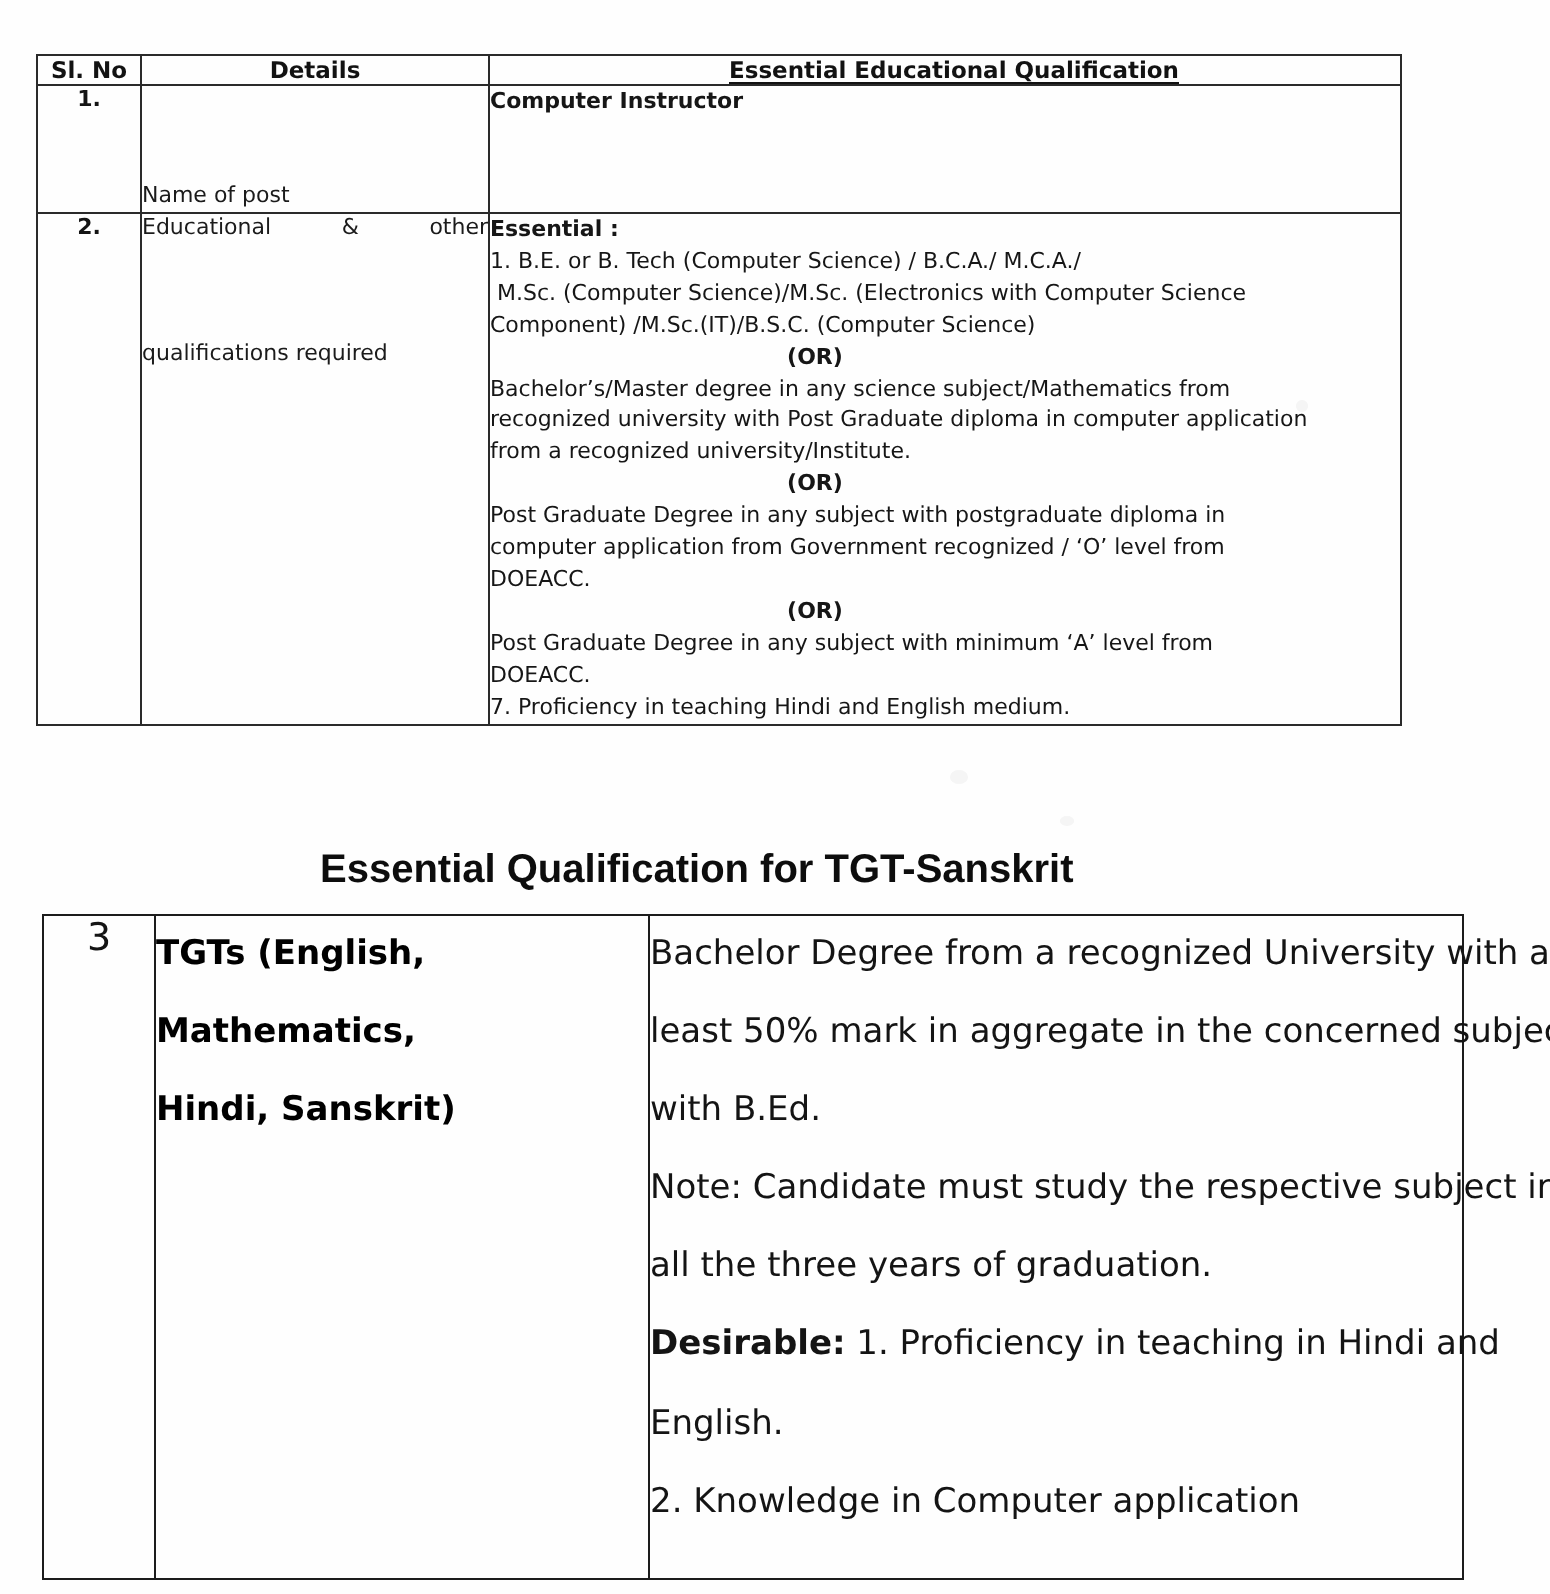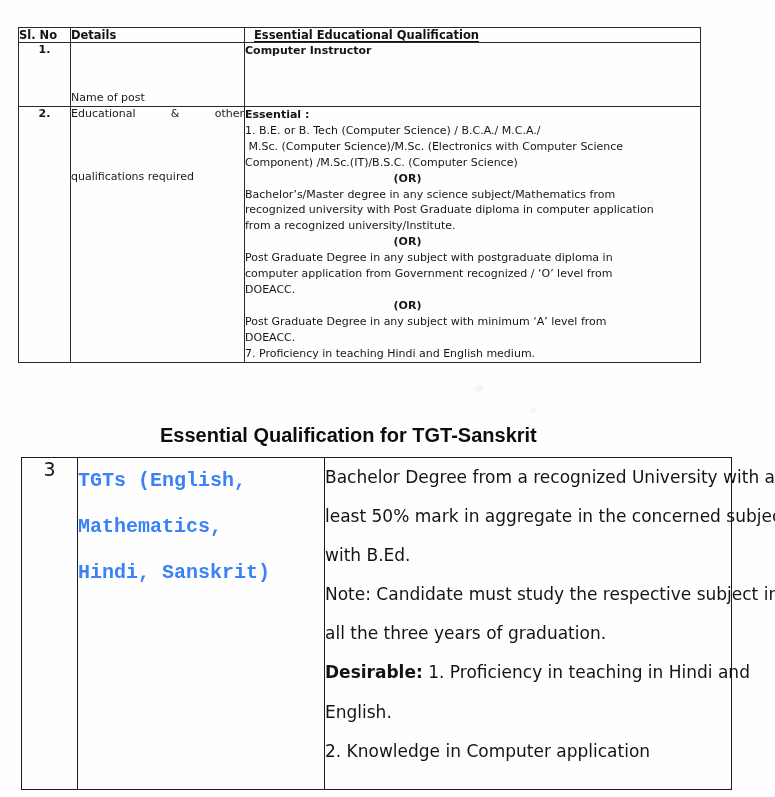--- a/index.html
+++ b/index.html
@@ -51,28 +51,28 @@
   .table1 td, .table1 th {
     border: 1px solid #2a2a2a;
     vertical-align: top;
     padding: 0;
   }
   .t1-c1 { width: 52px; }
   .t1-c2 { width: 174px; }
   .t1-c3 { width: 456px; }
 
   .t1-head-cell {
-    text-align: left;
+    text-align: center;
     font-size: 11.5px;
     font-weight: bold;
     padding: 8px 4px 9px 4px;
     color: #121212;
   }
   .t1-head-cell.left {
-    text-align: left;
+    text-align: center;
     padding-left: 9px;
     text-decoration: underline;
     text-underline-offset: 2px;
   }
 
   .t1-num {
     text-align: center;
     font-size: 11px;
     font-weight: bold;
     padding: 9px 4px 0 4px;
@@ -138,26 +138,25 @@
   .t2-c2 { width: 247px; }
   .t2-c3 { width: 407px; }
 
   .t2-num {
     text-align: center;
     font-size: 19px;
     padding: 12px 4px 0 4px;
     color: #141414;
   }
   .t2-post {
-    font-size: 20px;
+    font-size: 17px;
     font-weight: bold;
     line-height: 2.3;
     padding: 8px 8px 0 11px;
-    color: #3b82f6;
-    font-family: Liberation Mono, monospace;
+    color: #000000;
   }
   .t2-qual {
     font-size: 17px;
     line-height: 2.3;
     padding: 8px 6px 0 10px;
     color: #141414;
   }
   .t2-qual .bold { font-weight: bold; }
   .t2-qual div { white-space: nowrap; }
 

